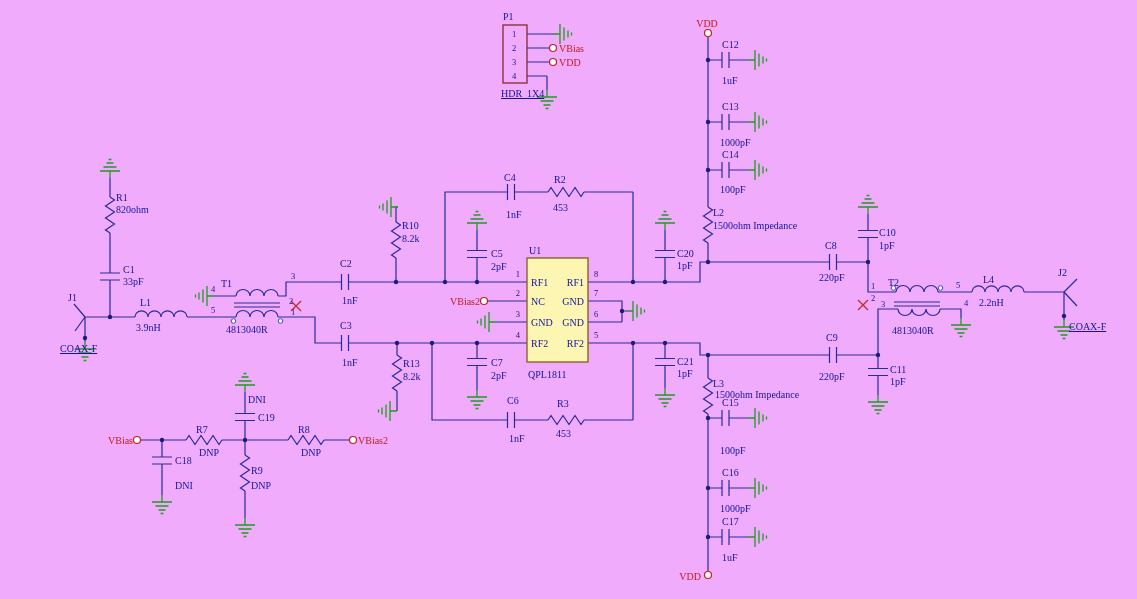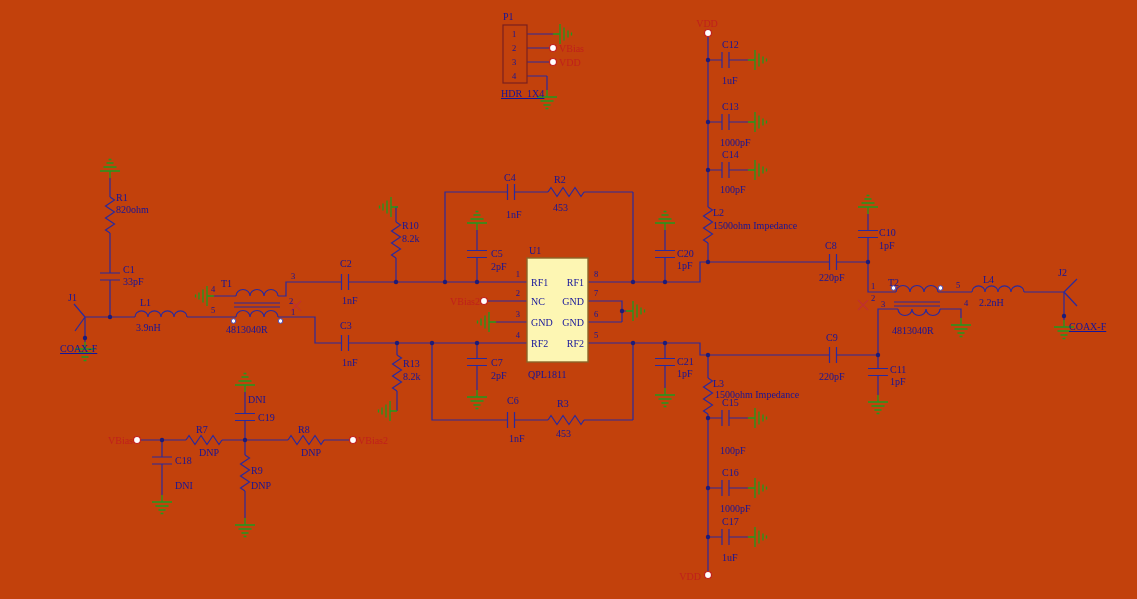--- a/index.html
+++ b/index.html
@@ -1,16 +1,16 @@
 <!DOCTYPE html>
 <html><head>
 <meta charset="utf-8">
 <style>
   html,body{margin:0;padding:0;background:#ffffff;}
-  .stage{position:relative;width:1137px;height:599px;background:#c2410c;overflow:hidden;
+  .stage{position:relative;width:1137px;height:599px;background:#f0abfc;overflow:hidden;
          font-family:"Liberation Serif", serif;}
   svg text{font-family:"Liberation Serif", serif;fill:#15159b;font-size:10px;}
   svg text.sm{font-size:8.5px;}
   svg text.pwr{fill:#c0201c;}
   svg text.u{text-decoration:underline;}
   .w{stroke:#2a2a9e;stroke-width:1.2;fill:none;}
   .gnd{stroke:#1f9b1f;stroke-width:1.3;fill:none;}
   .box{stroke:#7a2020;stroke-width:1.2;fill:none;}
   .icbody{fill:#fdf6b3;stroke:#8a6428;stroke-width:1.4;}
   .dot{fill:#1c1c7a;stroke:none;}

